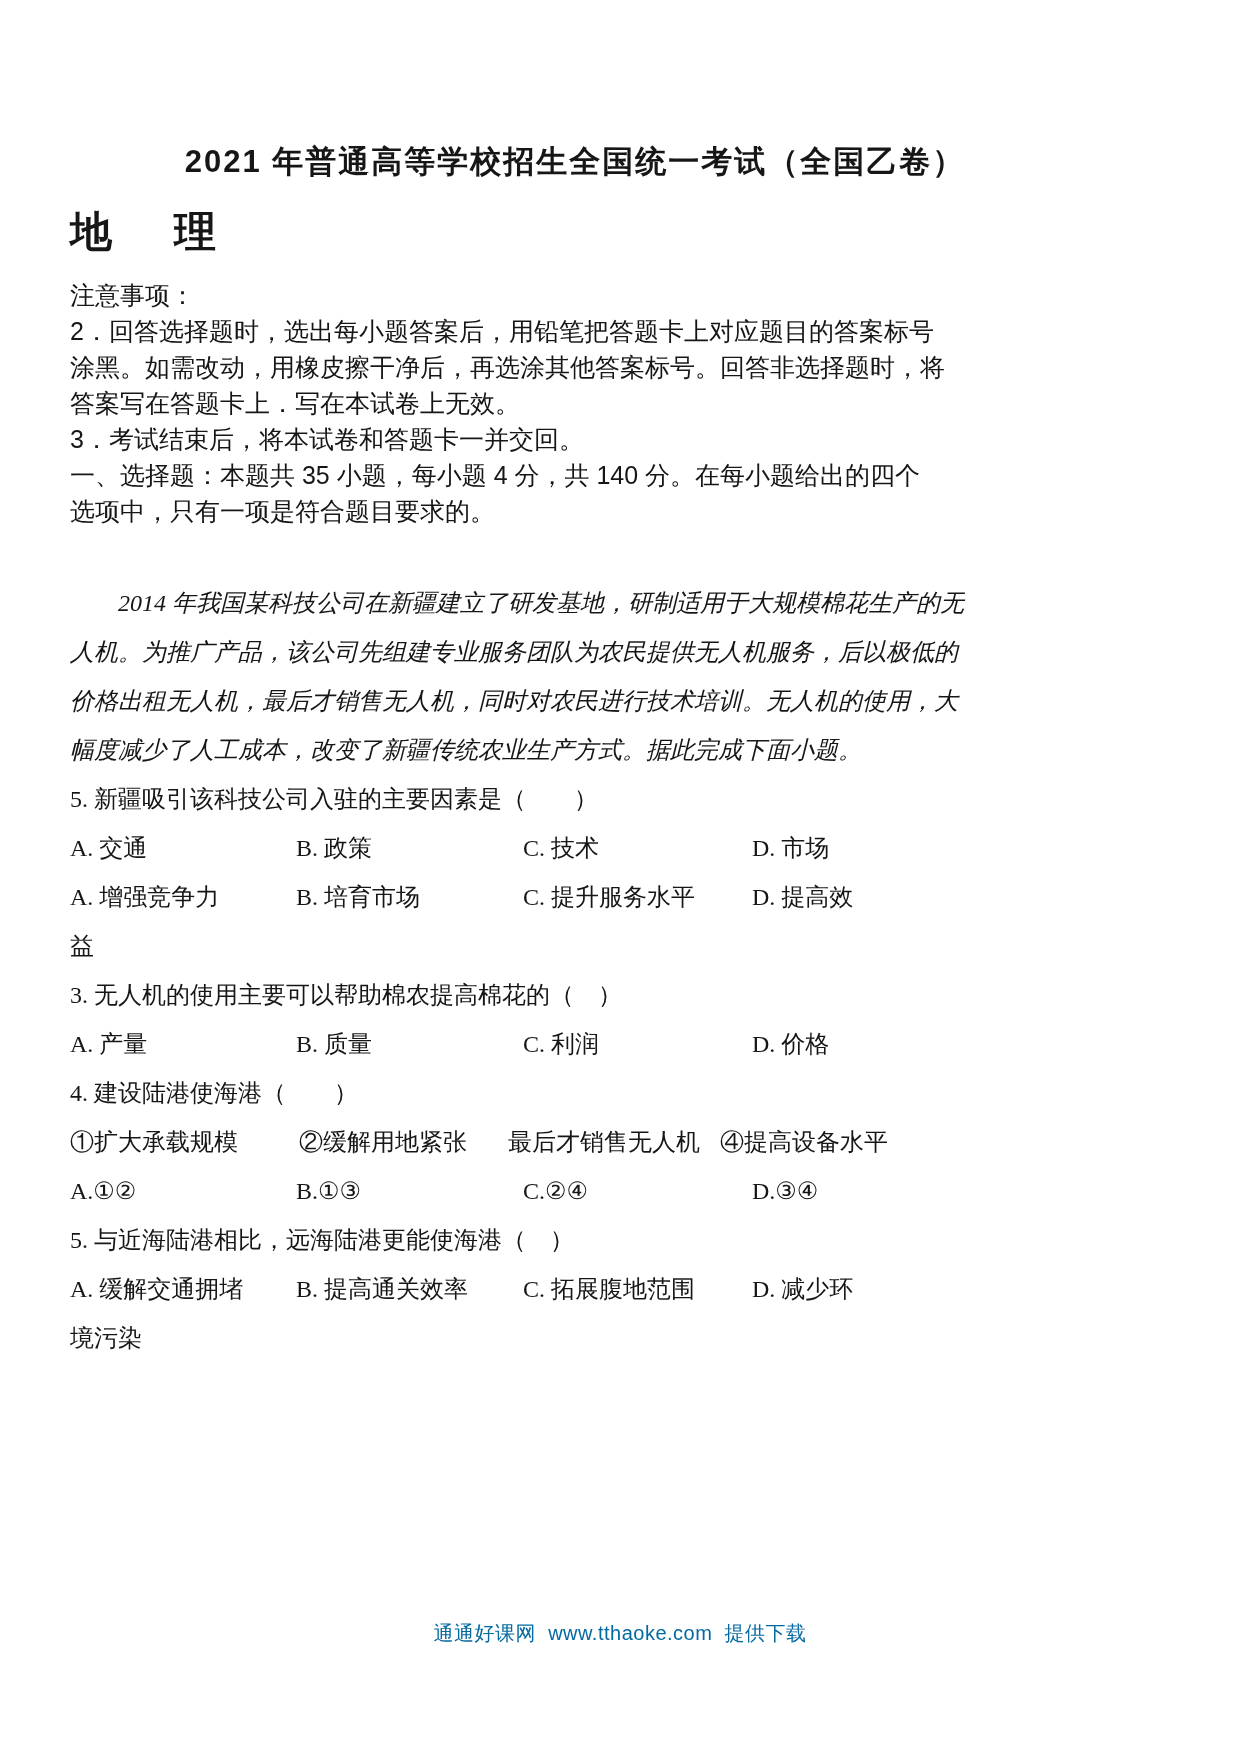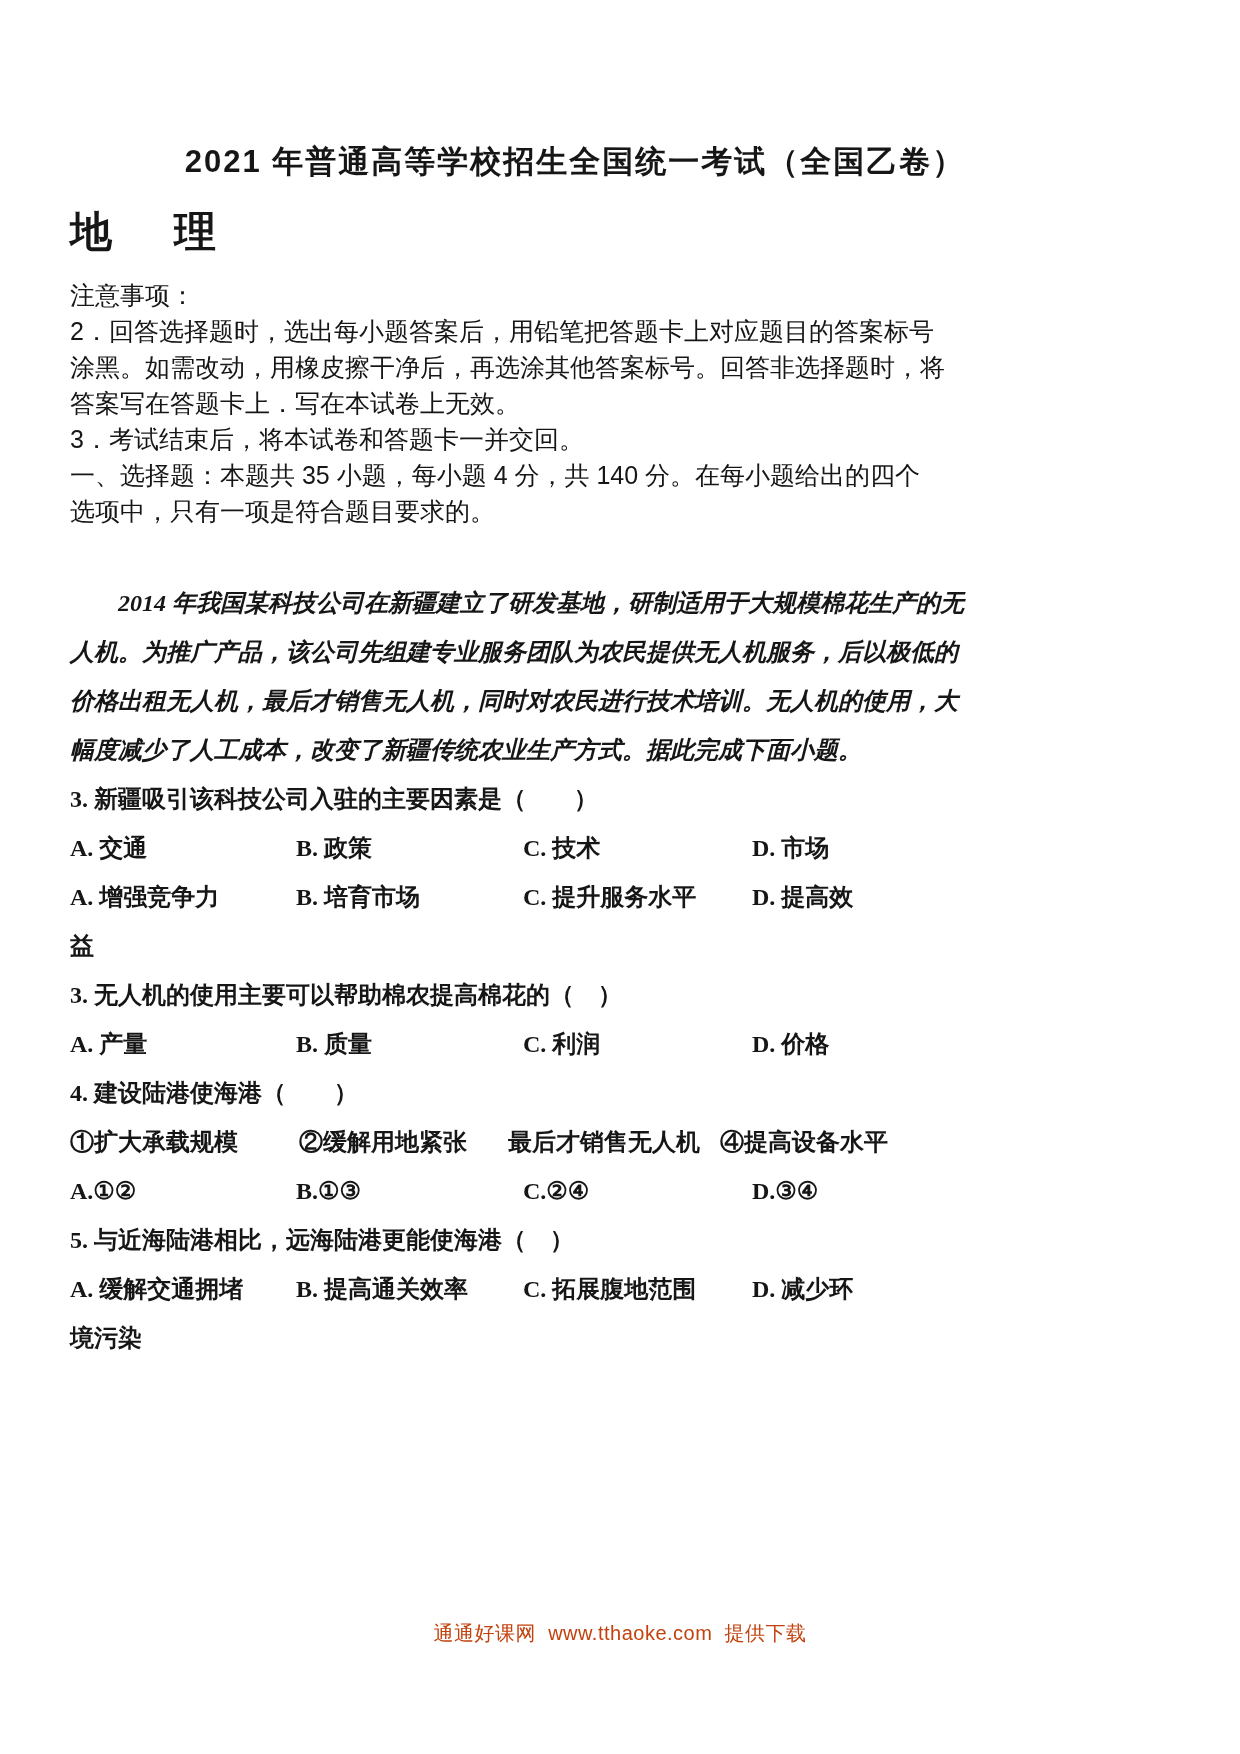--- a/index.html
+++ b/index.html
@@ -39,21 +39,21 @@
     font-weight:400;
     font-size:25px; line-height:36px;
   }
   .notice p { margin:0; }
 
   .qa {
     margin-top:50px;
     width:908px;
     font-size:24px; line-height:49px;
   }
-  .qa p { margin:0;font-weight:bold; }
+  .qa p { margin:0; }
 
   .passage { font-style:italic; text-indent:2em; }
 
   .opts { width:800px; }
   .opt  { display:inline-block; vertical-align:top; }
   .w1 { width:226px; }
   .w2 { width:227px; }
   .w3 { width:229px; }
 
   .subopts { width:880px; }
@@ -61,21 +61,21 @@
   .s2 { width:209px; }
   .s3 { width:212px; }
 
   .footer {
     position:absolute;
     left:0; top:1620px;
     width:100%;
     text-align:center;
     font-family:"Liberation Sans", sans-serif;
     font-size:20px; line-height:26px;
-    color:#c2410c;
+    color:#0369a1;
     white-space:pre;
     letter-spacing:0.5px;
   }
 </style>
 </head>
 <body>
 
 <div class="page">
   <div class="content">
 
@@ -86,21 +86,21 @@
       <p>注意事项：</p>
       <p>2．回答选择题时，选出每小题答案后，用铅笔把答题卡上对应题目的答案标号涂黑。如需改动，用橡皮擦干净后，再选涂其他答案标号。回答非选择题时，将答案写在答题卡上．写在本试卷上无效。</p>
       <p>3．考试结束后，将本试卷和答题卡一并交回。</p>
       <p>一、选择题：本题共 35 小题，每小题 4 分，共 140 分。在每小题给出的四个选项中，只有一项是符合题目要求的。</p>
     </div>
 
     <div class="qa">
 
       <p class="passage">2014 年我国某科技公司在新疆建立了研发基地，研制适用于大规模棉花生产的无人机。为推广产品，该公司先组建专业服务团队为农民提供无人机服务，后以极低的价格出租无人机，最后才销售无人机，同时对农民进行技术培训。无人机的使用，大幅度减少了人工成本，改变了新疆传统农业生产方式。据此完成下面小题。</p>
 
-      <p>3. 新疆吸引该科技公司入驻的主要因素是（　　）</p>
+      <p>5. 新疆吸引该科技公司入驻的主要因素是（　　）</p>
       <p class="opts">
         <span class="opt w1">A. 交通</span><span class="opt w2">B. 政策</span><span class="opt w3">C. 技术</span><span>D. 市场</span>
       </p>
 
       <p class="opts">
         <span class="opt w1">A. 增强竞争力</span><span class="opt w2">B. 培育市场</span><span class="opt w3">C. 提升服务水平</span><span>D. 提高效益</span>
       </p>
 
       <p>3. 无人机的使用主要可以帮助棉农提高棉花的（　）</p>
       <p class="opts">

